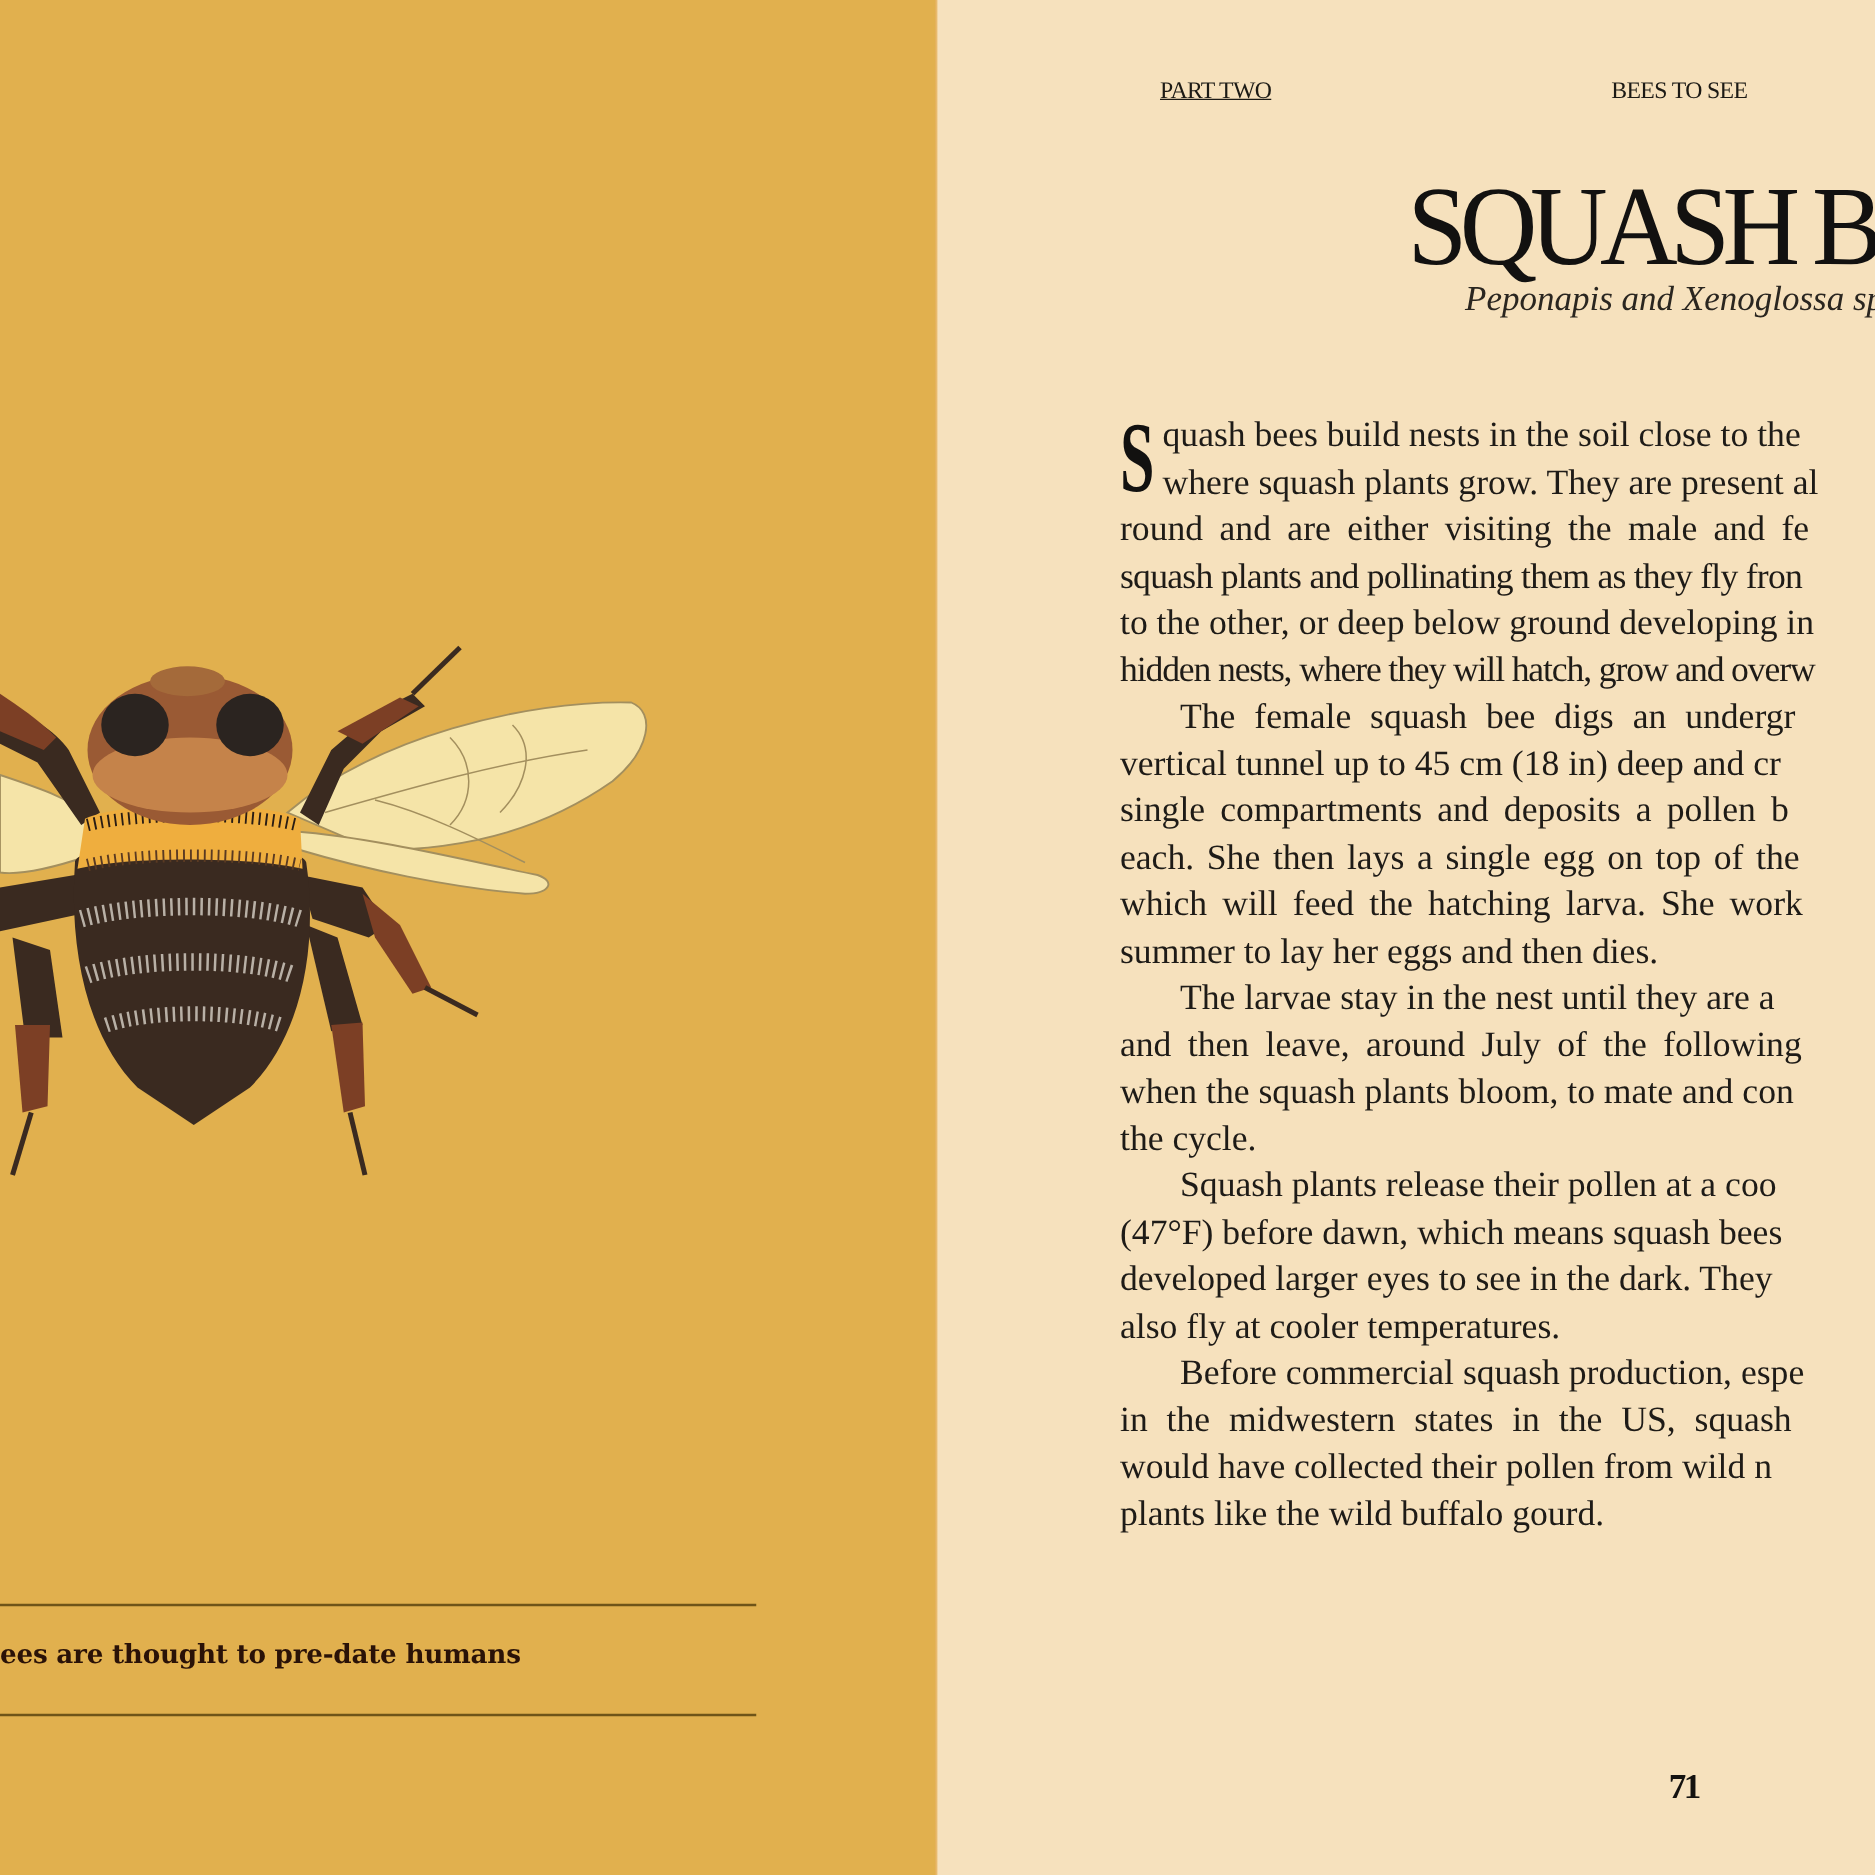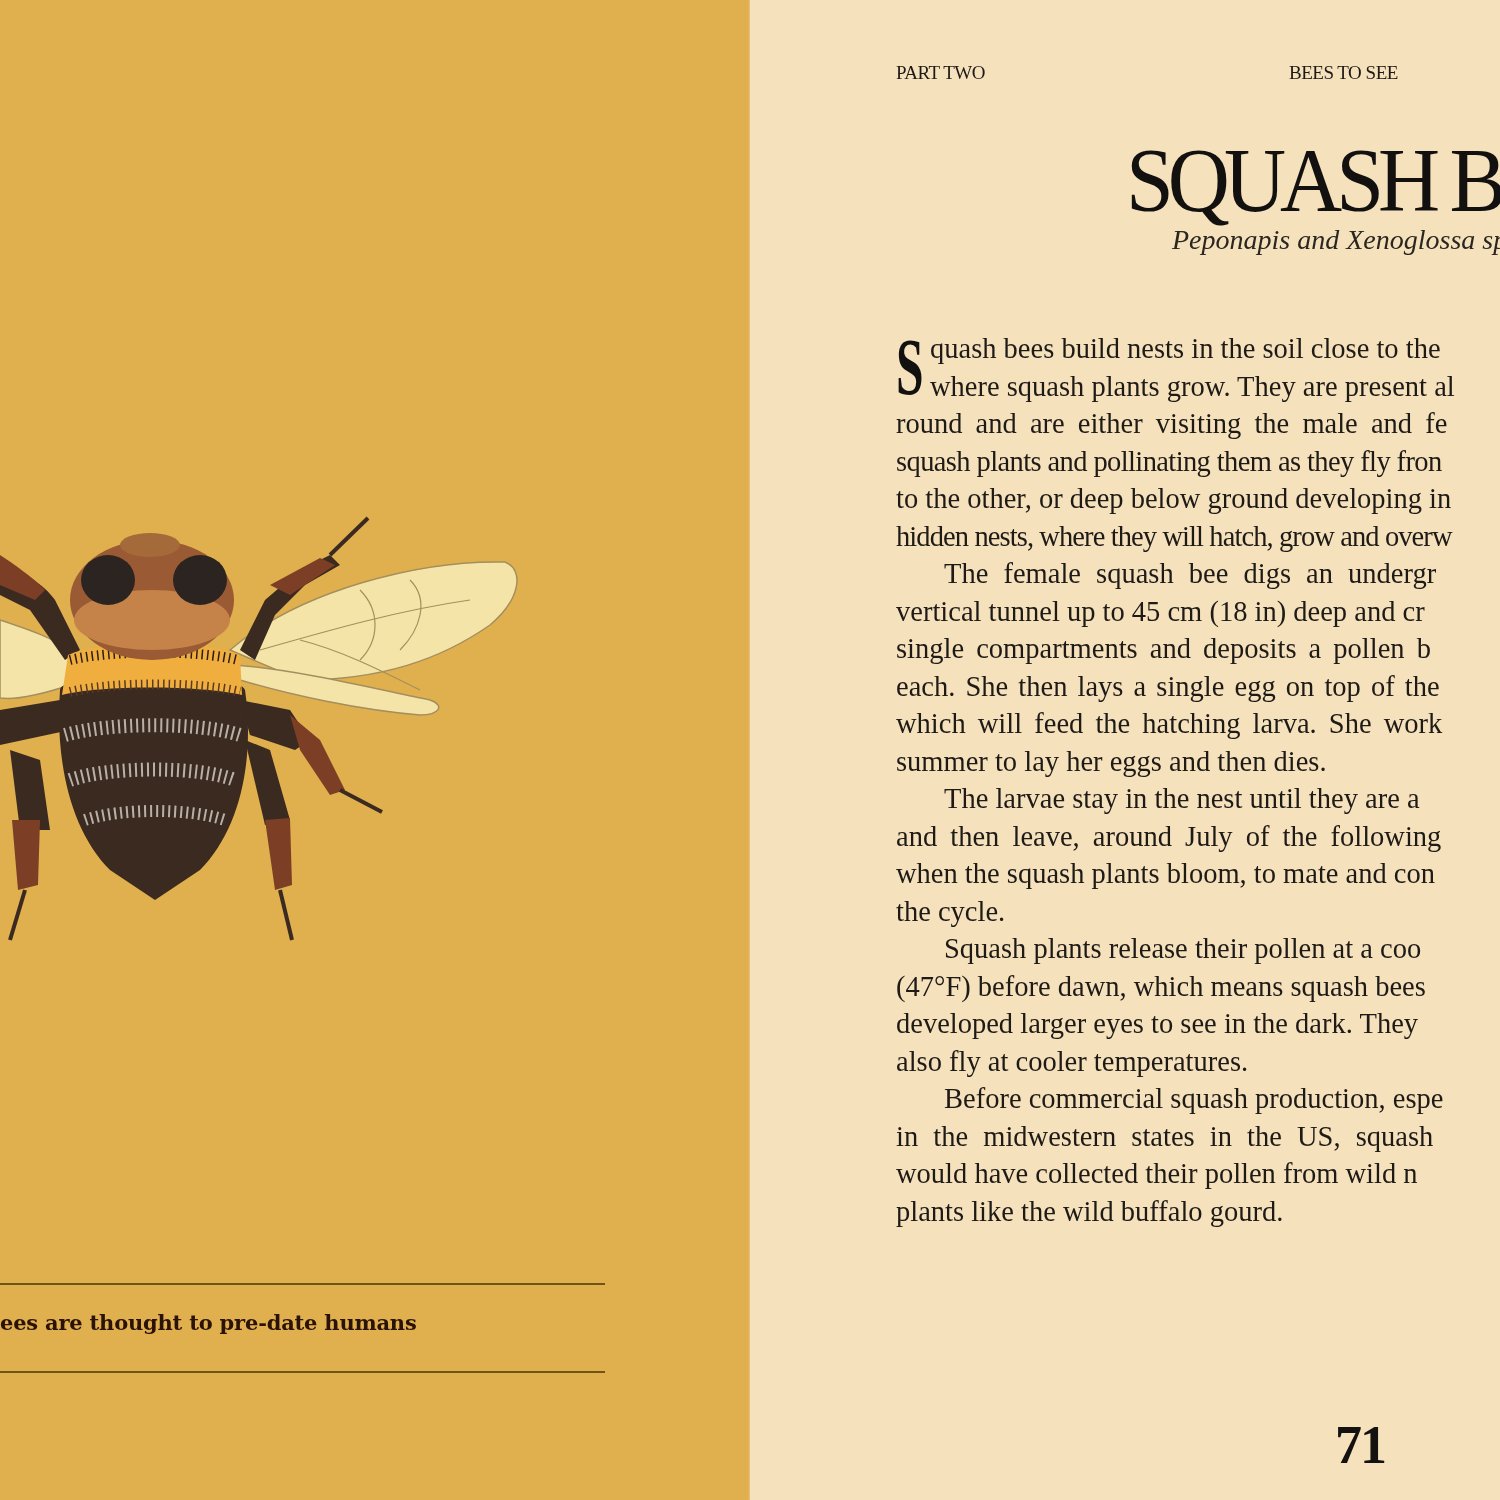--- a/index.html
+++ b/index.html
@@ -27,21 +27,21 @@
   .quote-text {
     position: absolute; left: 0; top: 1310px; margin: 0;
     font-family: "DejaVu Serif", serif; font-weight: bold;
     font-size: 21px; color: #2a1207; white-space: nowrap;
     letter-spacing: -0.2px;
   }
   .running-head {
     position: absolute; top: 62px; margin: 0;
     font-size: 19px; color: #1c1a15; letter-spacing: -0.5px;
   }
-  .rh-left { left: 896px; }
+  .rh-left { left: 928px; text-decoration: underline; }
   .rh-right { left: 1289px; font-family: Liberation Serif, serif; }
   .title {
     position: absolute; left: 1126px; top: 128px; margin: 0;
     font-size: 86px; font-weight: normal; color: #121110; white-space: nowrap;
     letter-spacing: -6px; transform: scaleY(1.05); transform-origin: left top;
   }
   .subtitle {
     position: absolute; left: 1172px; top: 224px; margin: 0;
     font-size: 28px; font-style: italic; color: #2a2620; white-space: nowrap;
   }
@@ -51,21 +51,21 @@
   }
   .body-text p { margin: 0; white-space: nowrap; }
   .body-text p.indent { text-indent: 48px; }
   .dropcap {
     float: left; font-size: 80px; line-height: 62px; font-weight: bold;
     margin: 6px 4px 0 0; transform: scaleX(0.62); transform-origin: left top;
     width: 30px; color: #121110;
   }
   .folio {
     position: absolute; left: 1335px; top: 1414px; margin: 0;
-    font-size: 54px; font-weight: bold; color: #141210; letter-spacing: -2px;
+    font-size: 28px; font-weight: bold; color: #141210; letter-spacing: -2px;
   }
 </style>
 </head>
 <body>
 
 <div class="left-page">
   <svg class="bee-svg" viewBox="0 0 540 460" xmlns="http://www.w3.org/2000/svg">
 
     <path d="M230 150 C300 90 420 60 505 62 C525 70 520 100 490 125 C440 160 380 180 300 180 Z" fill="#f5e4a8" stroke="#a38f5e" stroke-width="1.5"></path>
     <path d="M235 165 C300 170 380 190 430 200 C445 205 440 215 420 215 C360 210 290 195 240 180 Z" fill="#f5e4a8" stroke="#a38f5e" stroke-width="1.5"></path>

